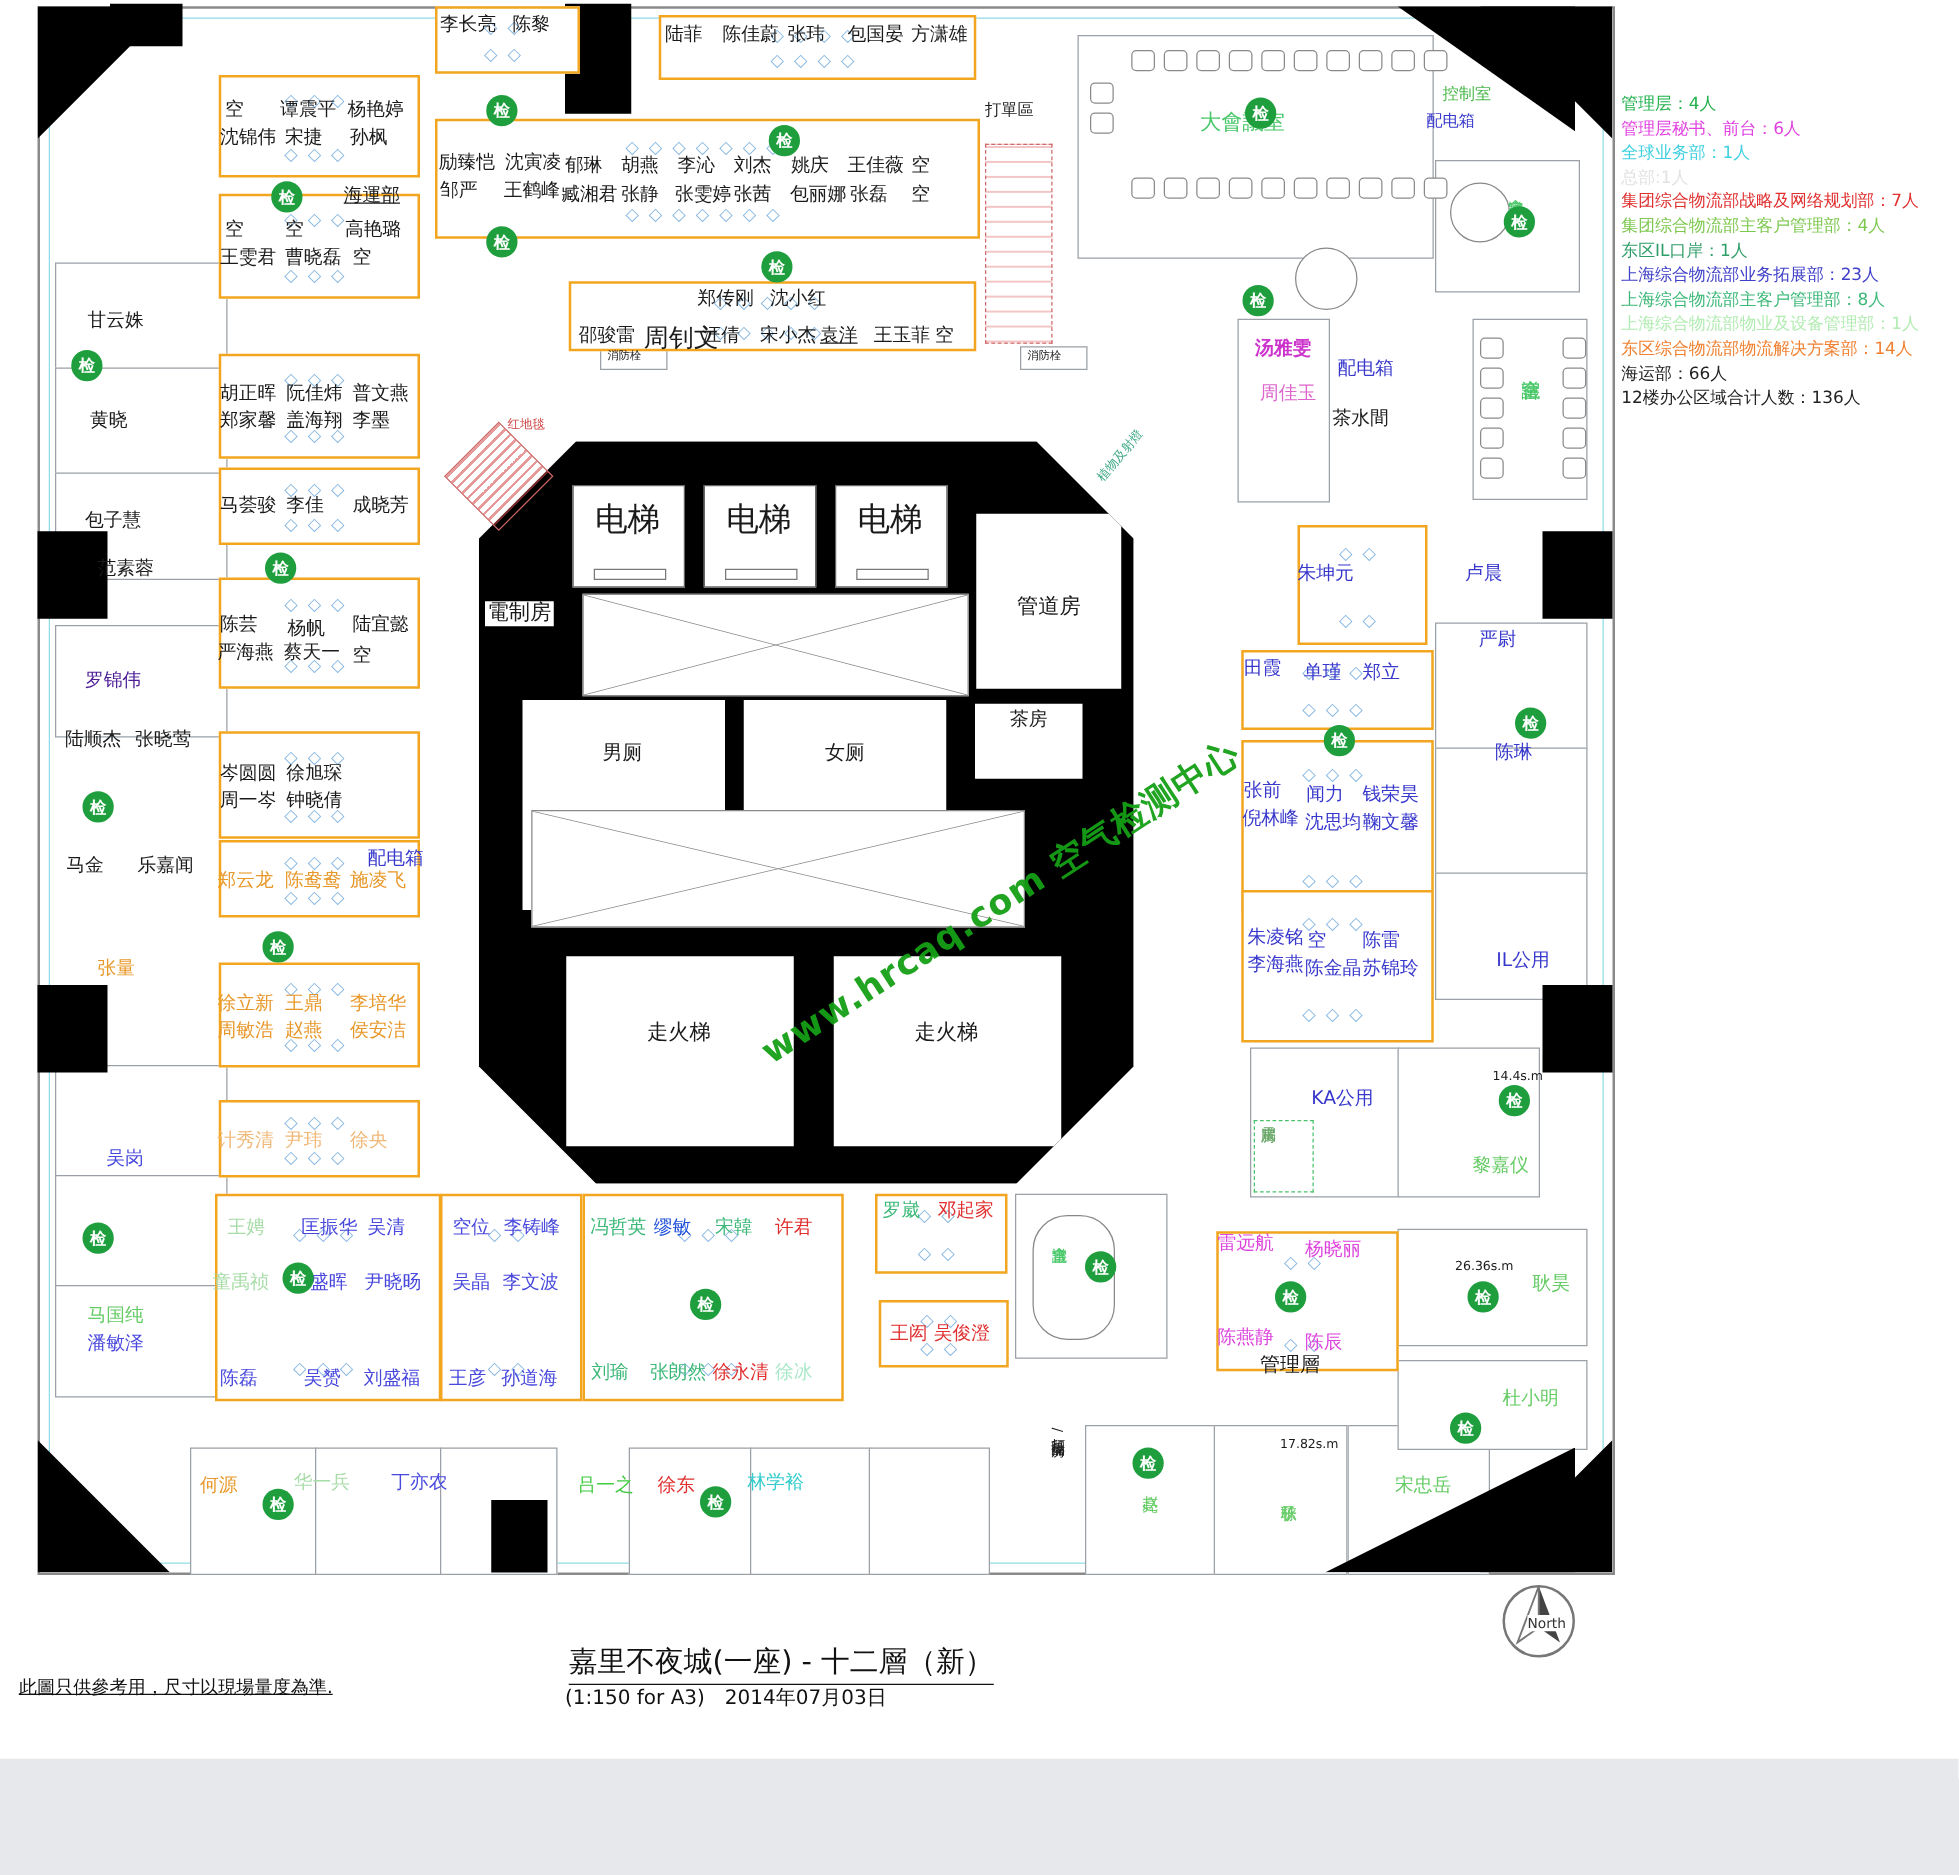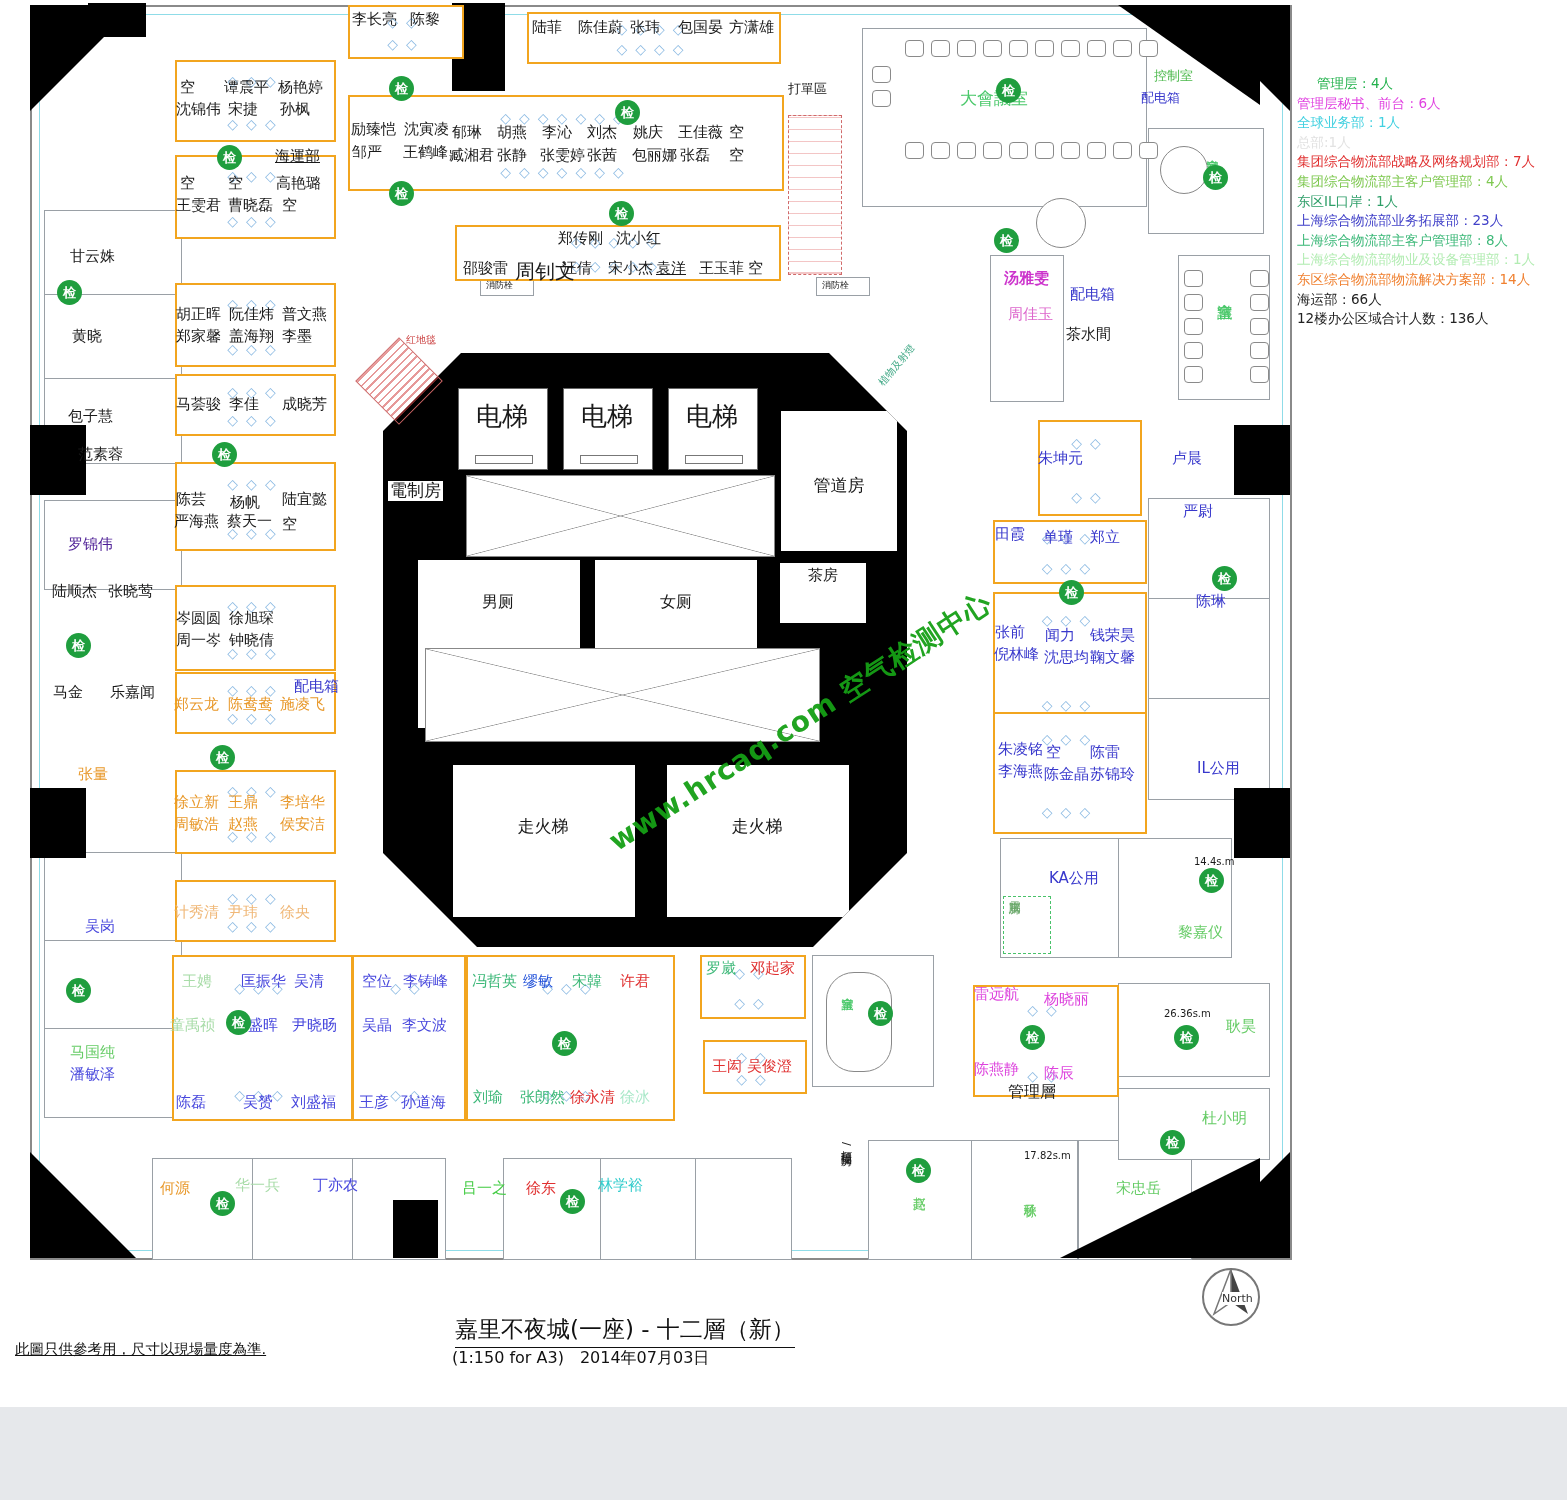--- a/index.html
+++ b/index.html
@@ -72,21 +72,21 @@
       <div class="cw" style="left:398px;top:58px;width:116px;height:140px;"></div>
       <div class="cw" style="left:70px;top:412px;width:182px;height:152px;"></div>
       <div class="cw" style="left:284px;top:412px;width:182px;height:152px;"></div>
     </div>
 
     <div id="carpet"></div>
 
     <div id="watermark">www.hrcaq.com 空气检测中心</div>
 
     <div id="legend">
-        <div class="leg-line" style="color: rgb(34, 177, 76); margin-left: 20px;">管理层：4人</div>
+        <div class="leg-line" style="color: rgb(34, 177, 76);">管理层：4人</div>
         <div class="leg-line" style="color: rgb(224, 64, 224);">管理层秘书、前台：6人</div>
         <div class="leg-line" style="color: rgb(64, 208, 224);">全球业务部：1人</div>
         <div class="leg-line" style="color: rgb(226, 226, 226);">总部:1人</div>
         <div class="leg-line" style="color: rgb(224, 48, 48);">集团综合物流部战略及网络规划部：7人</div>
         <div class="leg-line" style="color: rgb(126, 200, 80);">集团综合物流部主客户管理部：4人</div>
         <div class="leg-line" style="color: rgb(46, 158, 104);">东区IL口岸：1人</div>
         <div class="leg-line" style="color: rgb(64, 64, 200);">上海综合物流部业务拓展部：23人</div>
         <div class="leg-line" style="color: rgb(60, 184, 120);">上海综合物流部主客户管理部：8人</div>
         <div class="leg-line" style="color: rgb(178, 236, 178);">上海综合物流部物业及设备管理部：1人</div>
         <div class="leg-line" style="color: rgb(240, 128, 48);">东区综合物流部物流解决方案部：14人</div>

